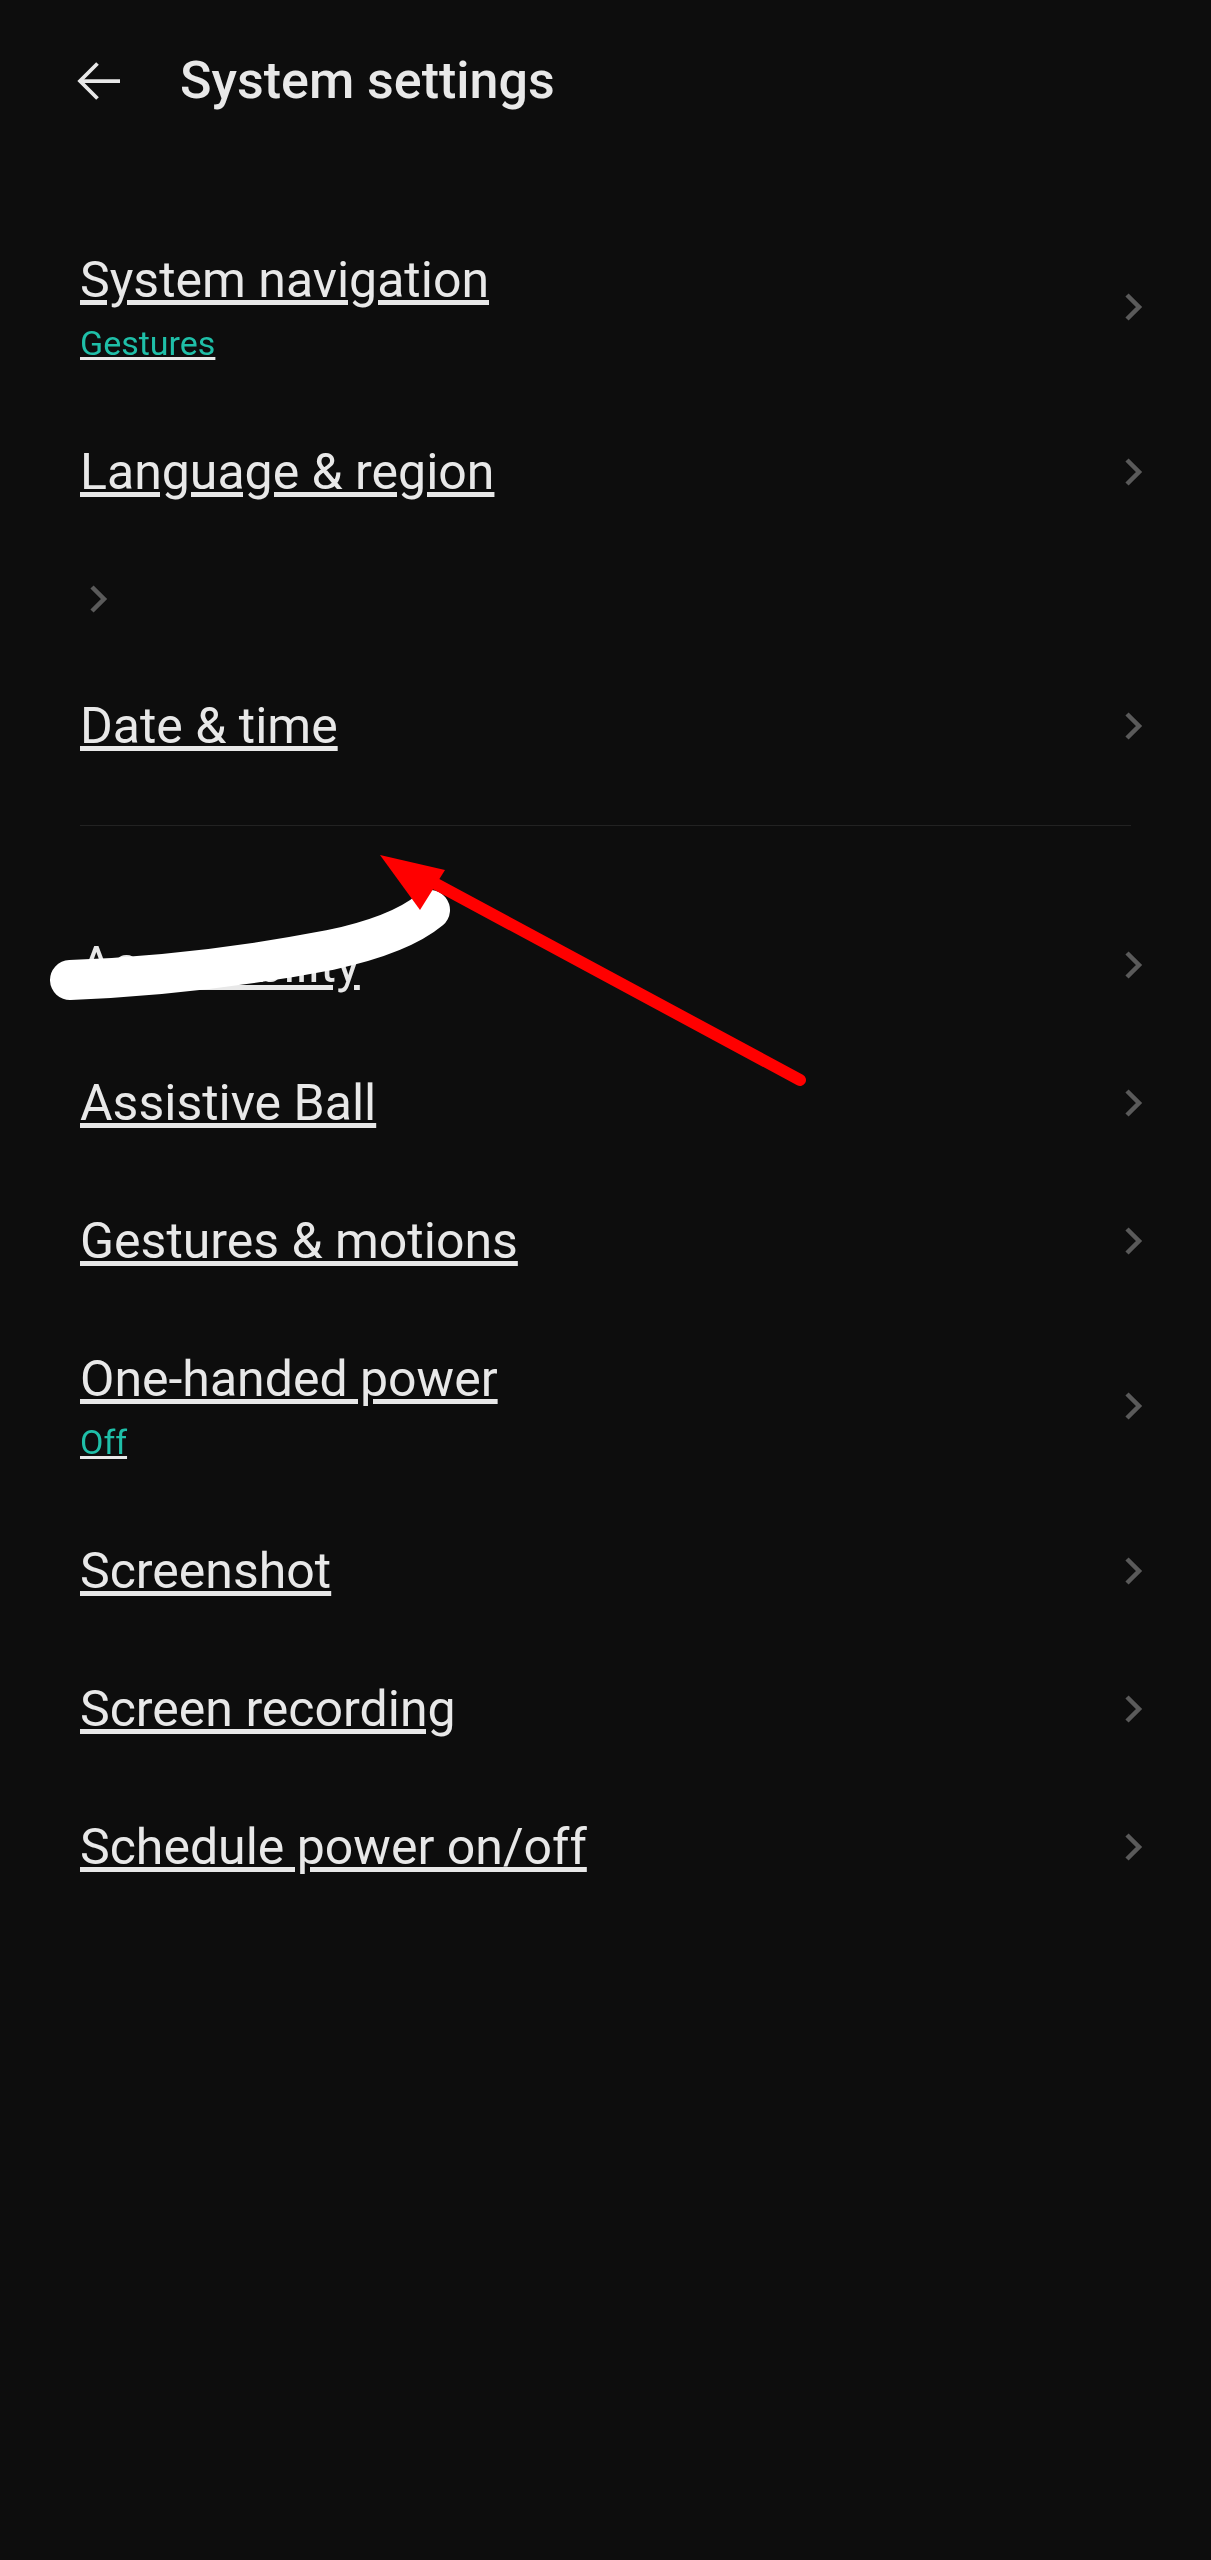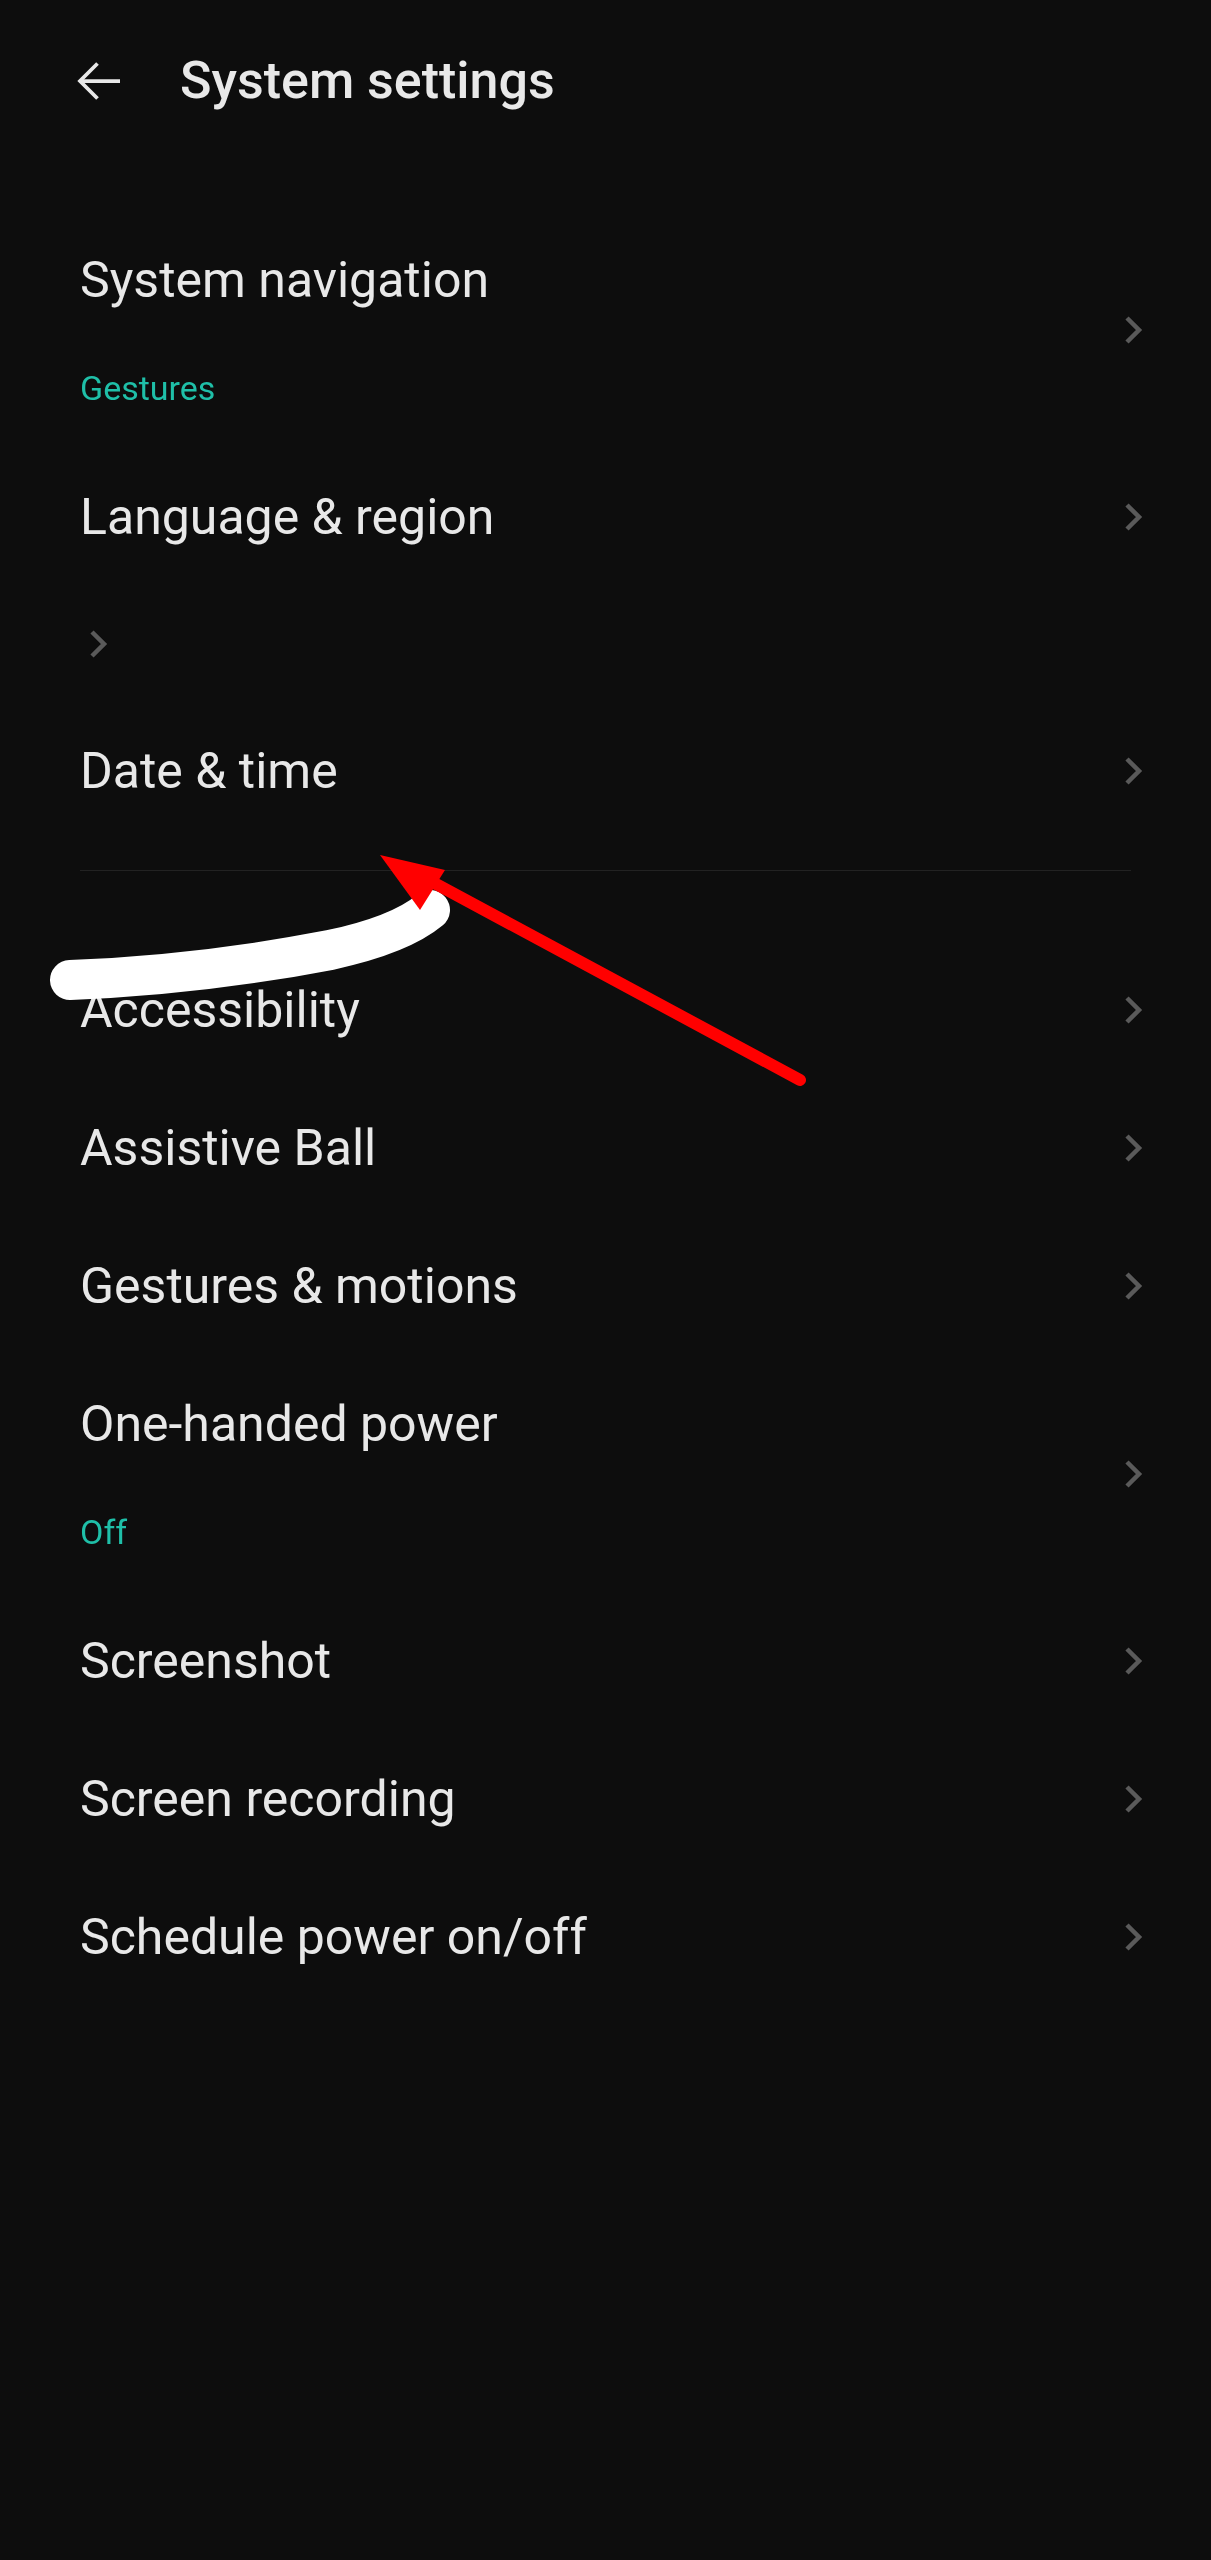--- a/index.html
+++ b/index.html
@@ -60,21 +60,20 @@
     }
     .list-item .label {
       font-size: 50px;
       font-weight: 400;
       color: #e8e8e8;
     }
     .list-item .sub {
       font-size: 34px;
       font-weight: 400;
       color: #1fbfa8;
-      margin-top: 45px;
     }
     .list-item .sub.gray {
       color: #8a8a8a;
     }
     .chevron {
       width: 36px;
       height: 36px;
       flex-shrink: 0;
     }
     .chevron svg {
@@ -84,20 +83,21 @@
       stroke-width: 3;
       fill: none;
     }
     .divider {
       height: 1px;
       background: #222;
       margin: 30px 80px 30px 80px;
     }
     .group {
       padding-top: 40px;
+      text-decoration: underline;
     }
     .group:first-of-type {
       padding-top: 50px;
     }
     .annotation-overlay {
       position: absolute;
       top: 0;
       left: 0;
       pointer-events: none;
     }

